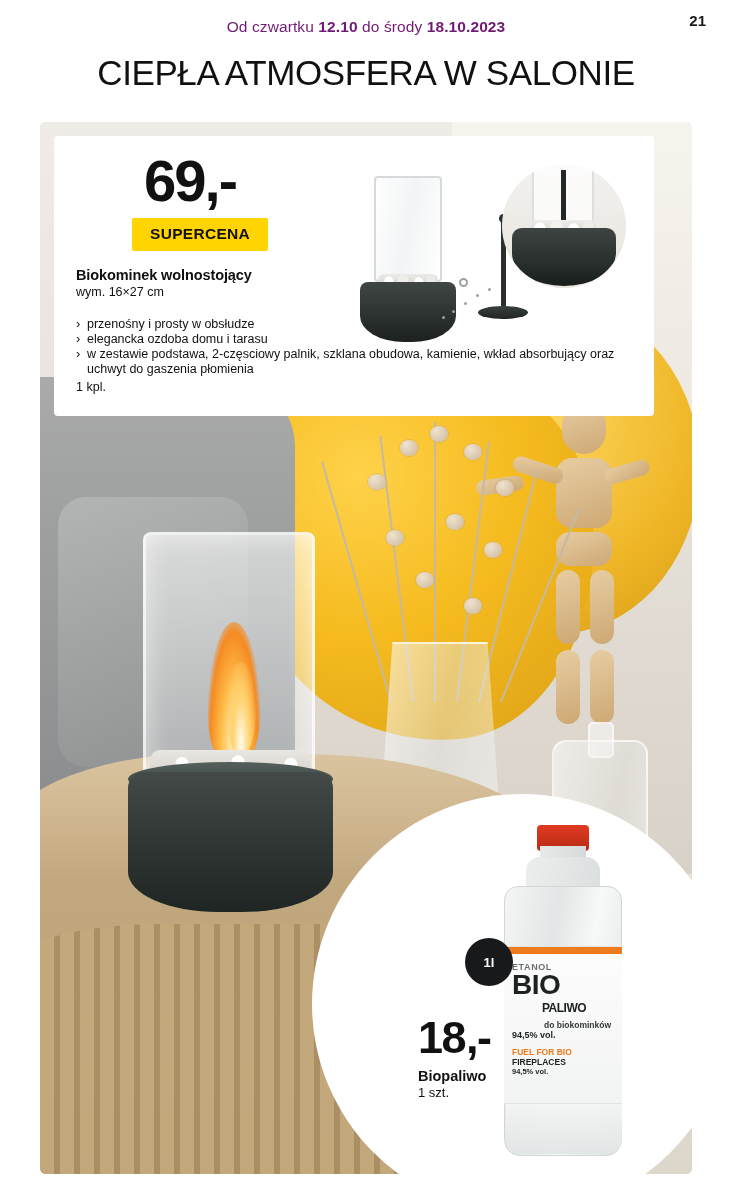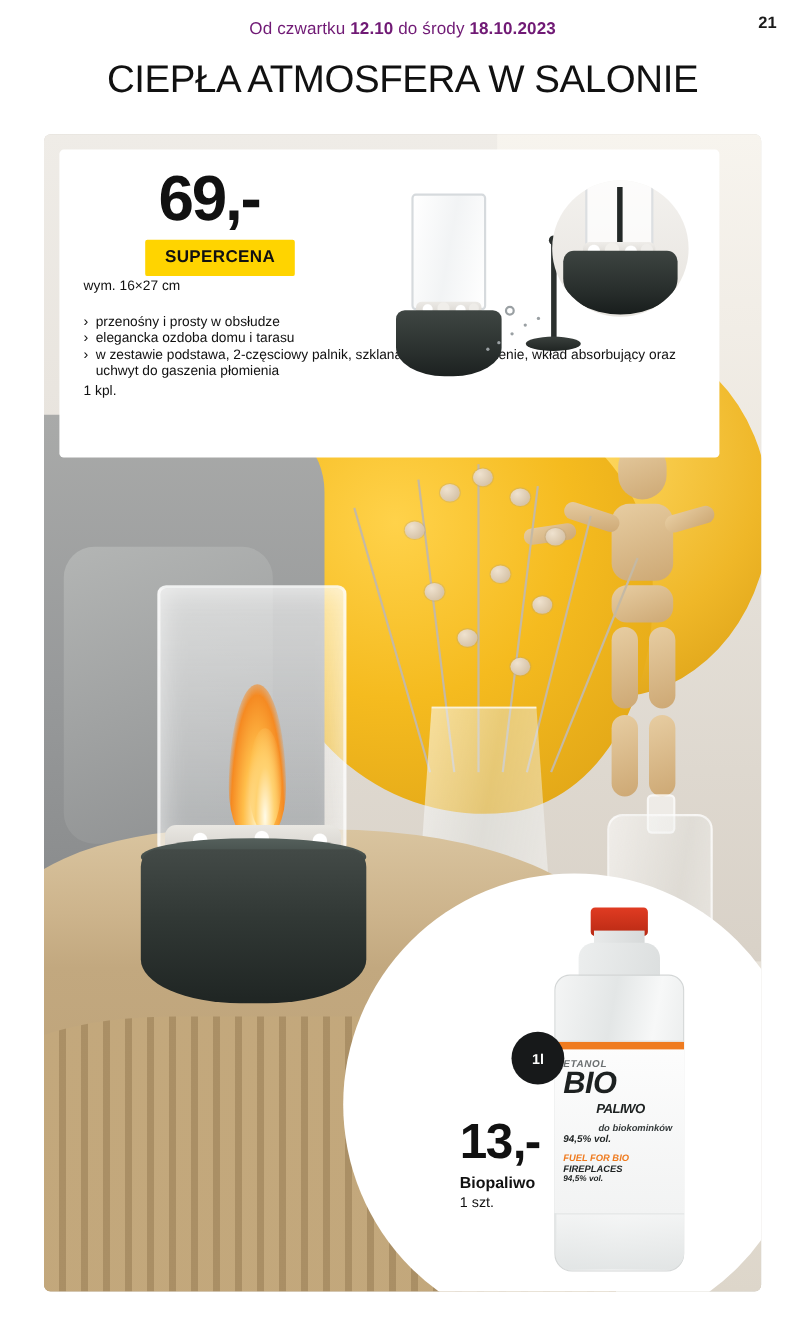--- a/index.html
+++ b/index.html
@@ -271,21 +271,20 @@
     border-radius: 4px;
   }
   .pb-label {
     position: absolute; left: 0; bottom: 52px;
     width: 118px; height: 158px;
     background: linear-gradient(180deg,#fdfdfd 0%, #f2f3f3 100%);
     border-top: 1px solid #e2e4e4;
     border-bottom: 1px solid #e2e4e4;
     padding: 7px 6px 0 8px;
     overflow: hidden;
-    font-style: italic;
   }
   .pb-stripe {
     position: absolute; left: 0; width: 118px; height: 7px;
     background: #ef7b1f;
   }
   .pb-label .l-etanol {
     font-size: 9px; font-weight: bold; color: #6b6f70; letter-spacing: .6px;
   }
   .pb-label .l-bio {
     font-size: 28px; font-weight: bold; color: #1d2121; line-height: 26px; letter-spacing: -.5px;
@@ -570,37 +569,38 @@
           <div class="l-en2">FIREPLACES</div>
           <div class="l-en2" style="font-size:7.5px;">94,5% vol.</div>
         </div>
       </div>
     </div>
 
     <div class="vol-badge">1l</div>
 
     <div class="price2">
       <div class="amount">
-        <span>13</span>
+        <span>18</span>
           <span class="dash">,-</span>
       </div>
       <div class="pname">Biopaliwo</div>
       <div class="punit">1 szt.</div>
     </div>
 
     <div class="card">
       <div class="card-inner">
 
         <div class="price-main">
           <span>69</span>
             <span class="dash">,-</span>
         </div>
 
         <div class="supercena">SUPERCENA</div>
 
+        <div class="prod-title">Biokominek wolnostojący</div>
         <div class="prod-dim">wym. 16×27 cm</div>
         <ul class="bullets">
           <li>przenośny i prosty w obsłudze</li>
           <li>elegancka ozdoba domu i tarasu</li>
           <li>w zestawie podstawa, 2-częsciowy palnik, szklana obudowa, kamienie, wkład absorbujący oraz uchwyt do gaszenia płomienia</li>
         </ul>
         <div class="qty">1 kpl.</div>
 
         
         <div class="mini-lantern-glass"></div>

